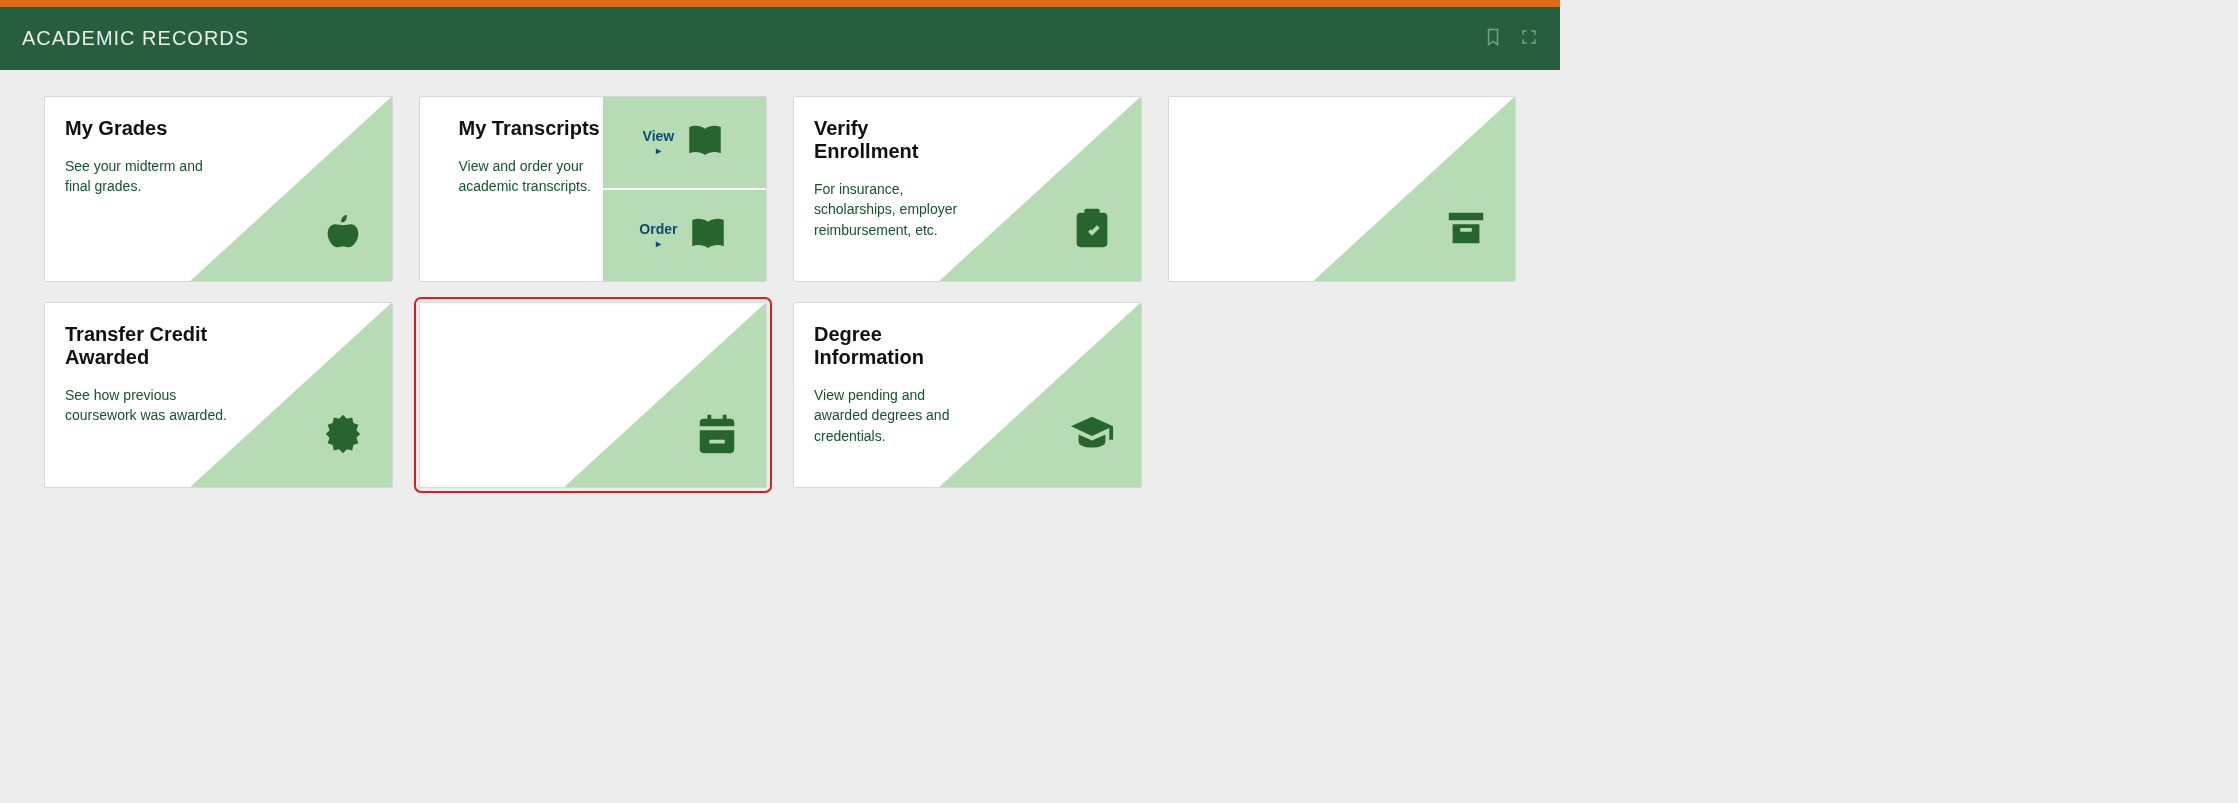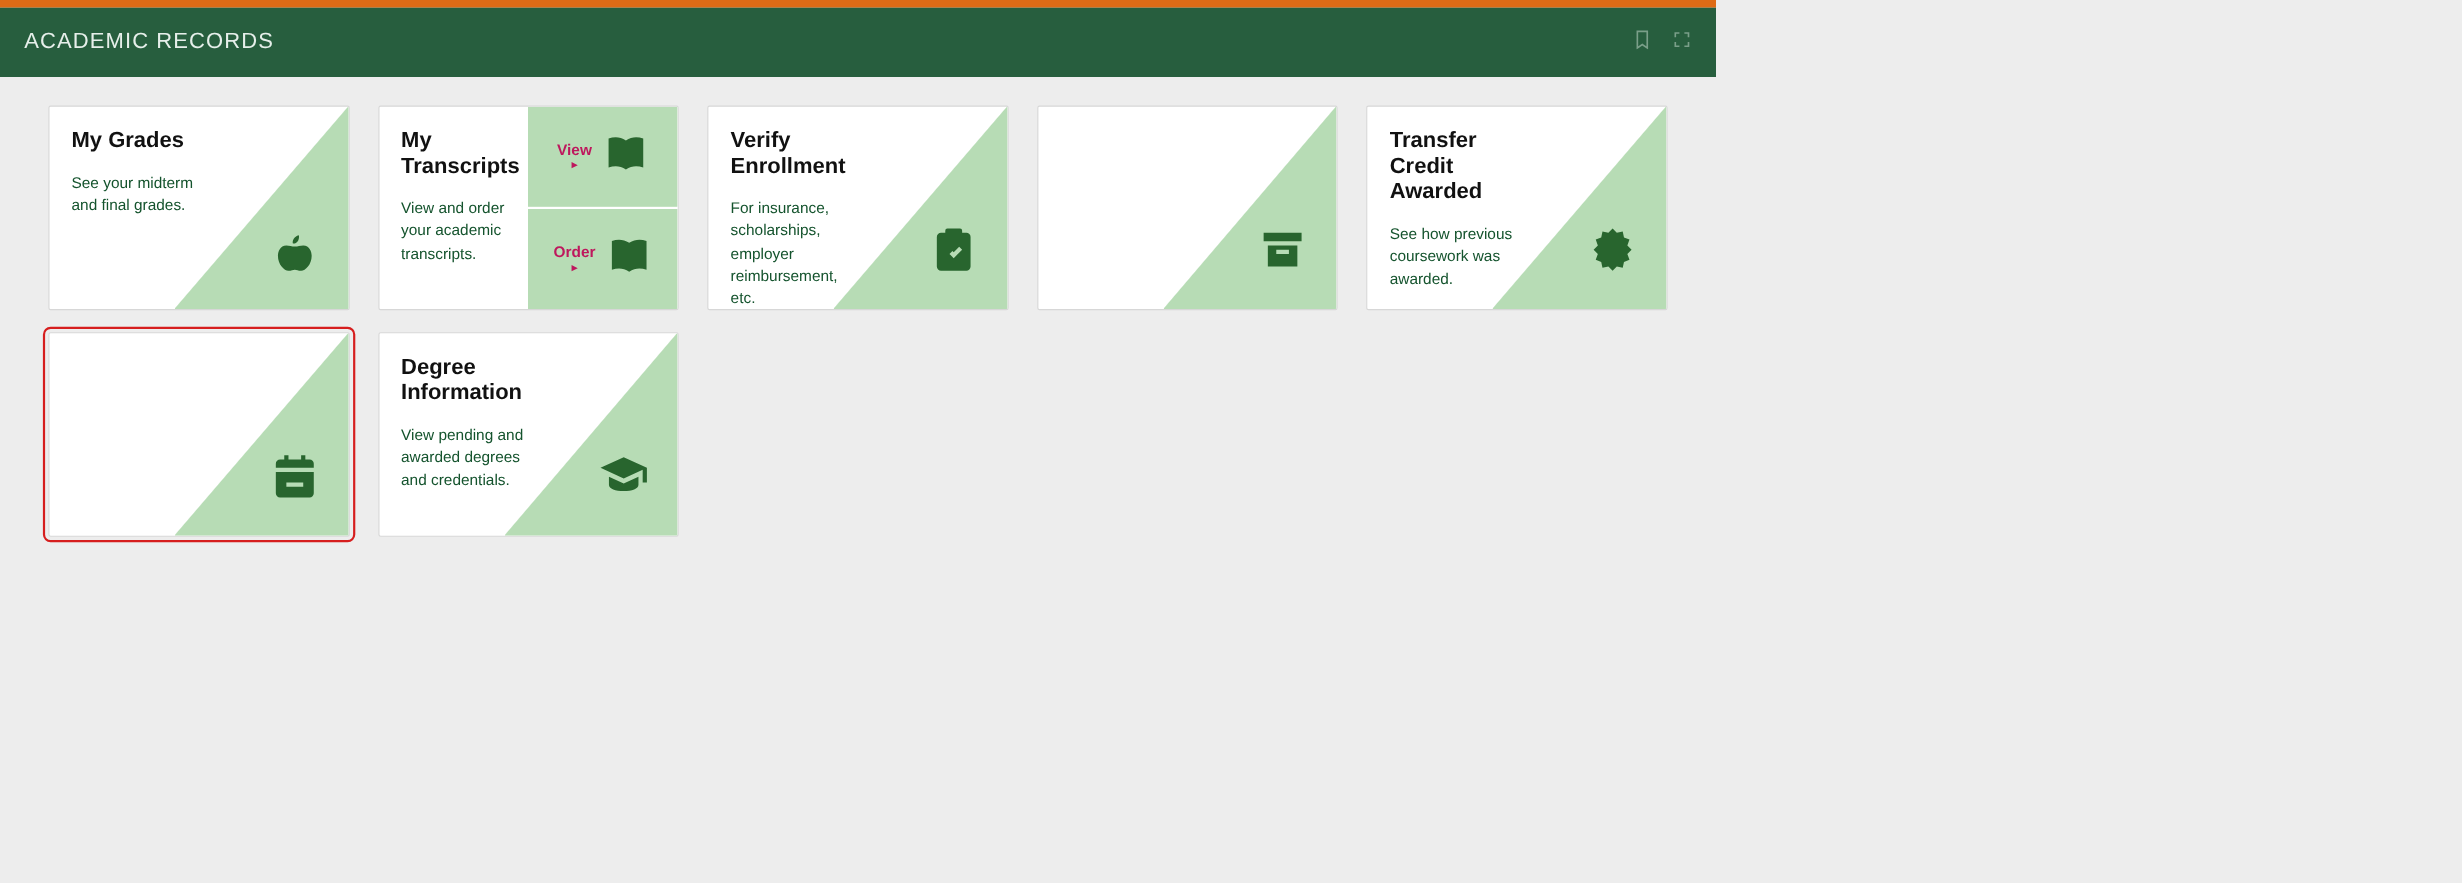--- a/index.html
+++ b/index.html
@@ -29,21 +29,21 @@
     font-family: "Arial Narrow", Arial, sans-serif;
   }
   .header-icons { display: flex; gap: 18px; align-items: center; }
   .header-icons svg { width: 18px; height: 18px; fill: #7a9f89; }
 
   .content {
     padding: 26px 44px 30px 44px;
   }
   .grid {
     display: grid;
-    grid-template-columns: repeat(5, 1fr);
+    grid-template-columns: repeat(4, 1fr);
     gap: 20px 26px;
   }
 
   .card {
     position: relative;
     background: #fff;
     border: 1px solid #d7d7d7;
     border-radius: 2px;
     height: 186px;
     overflow: hidden;
@@ -82,39 +82,39 @@
   .card-icon {
     position: absolute;
     right: 26px;
     bottom: 26px;
     z-index: 3;
     color: #28652e;
   }
   .card-icon svg { width: 46px; height: 46px; fill: #28652e; }
 
   
-  .card.transcripts .card-text { width: 50%; padding-right:0; }
+  .card.transcripts .card-text { width: 50%; padding-right:0;margin-left:19px; }
   .sub-panels {
     width: 50%;
     display: flex;
     flex-direction: column;
     gap: 2px;
     background:#fff;
     z-index:3;
   }
   .sub-panel {
     flex: 1;
     background: #b7dcb5;
     display: flex;
     align-items: center;
     justify-content: center;
     gap: 10px;
   }
   .sub-label {
-    color: #be185d;
+    color: #0c4a6e;
     font-weight: 700;
     font-size: 14px;
     display:flex;
     flex-direction:column;
     align-items:center;
     line-height:1.1;
   }
   .sub-label .arrow { font-size:10px; }
   .sub-panel svg { width: 42px; height: 42px; fill: #28652e; }
 </style>

